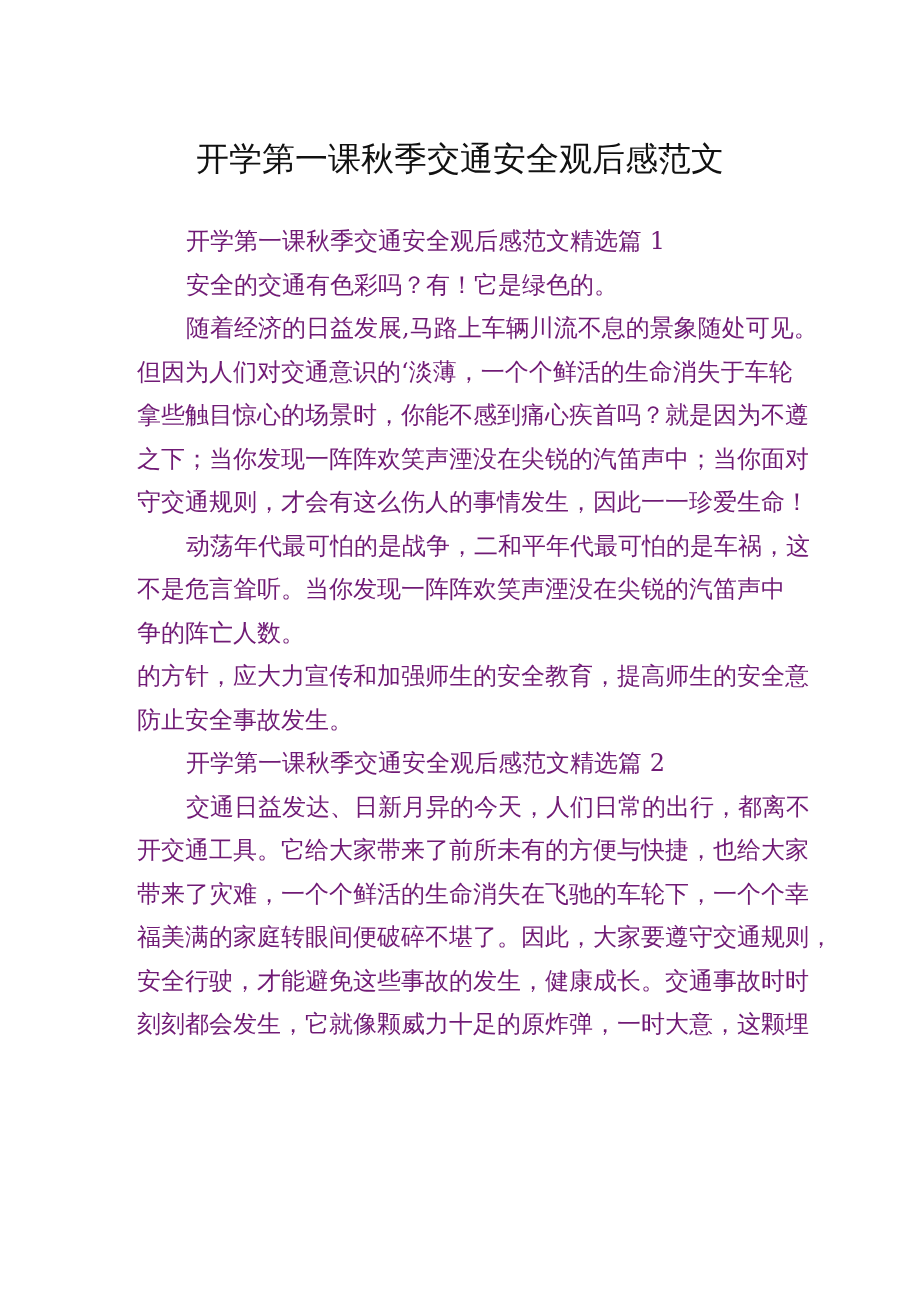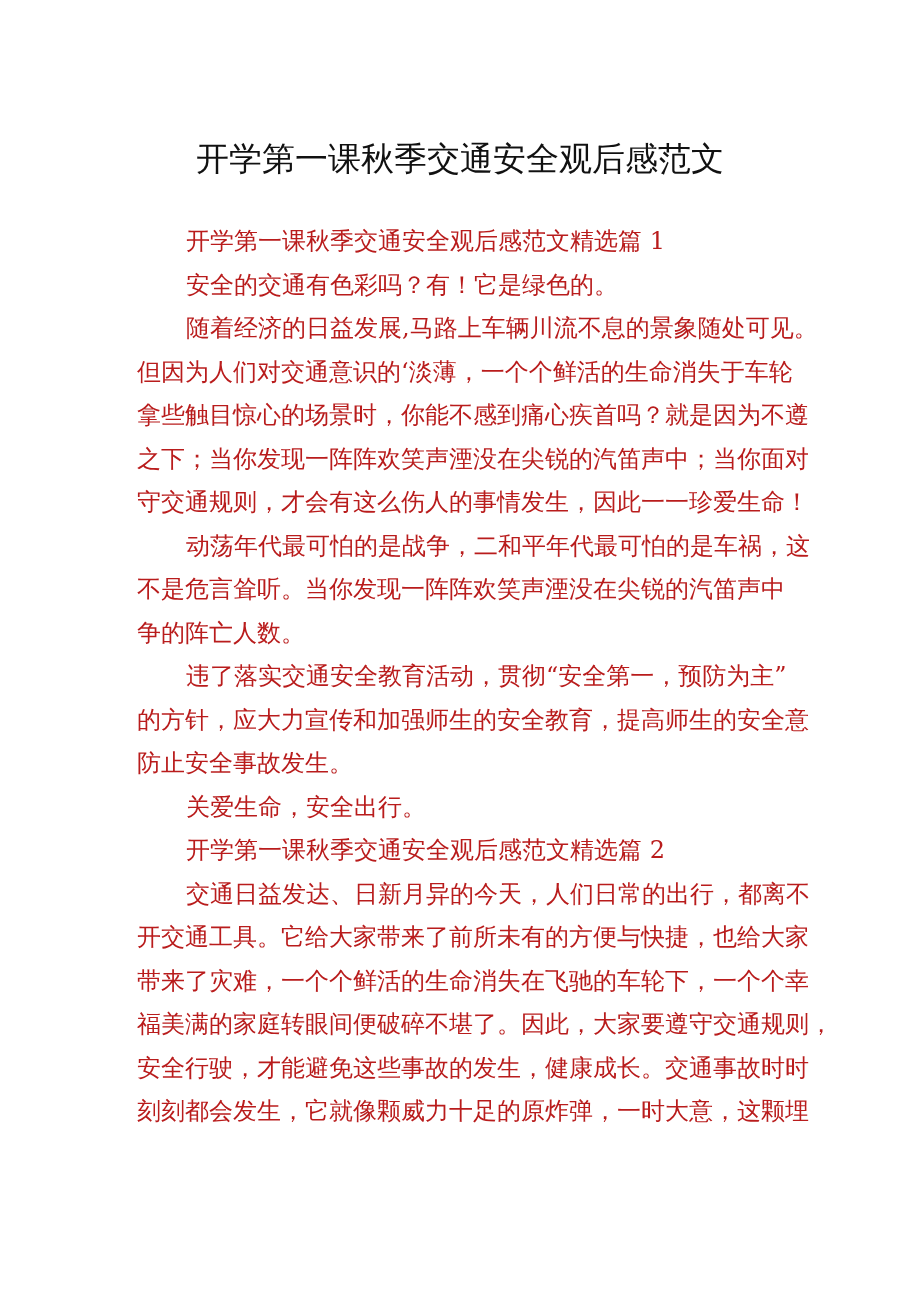--- a/index.html
+++ b/index.html
@@ -36,21 +36,21 @@
       font-weight: normal;
     }
     .body-text {
       position: absolute;
       left: 137px;
       top: 220px;
       width: 650px;
       font-family: "DejaVu Serif", "Liberation Serif", serif;
       font-size: 24px;
       line-height: 43.5px;
-      color: #b91c1c;
+      color: #701a75;
     }
     .line {
       display: block;
       white-space: nowrap;
       height: 43.5px;
       overflow: visible;
     }
     .indent {
       padding-left: 49px;
     }
@@ -65,24 +65,22 @@
     <span class="line indent">开学第一课秋季交通安全观后感范文精选篇 1</span>
     <span class="line indent">安全的交通有色彩吗？有！它是绿色的。</span>
     <span class="line indent">随着经济的日益发展,马路上车辆川流不息的景象随处可见。</span>
     <span class="line">但因为人们对交通意识的‘淡薄，一个个鲜活的生命消失于车轮</span>
     <span class="line">拿些触目惊心的场景时，你能不感到痛心疾首吗？就是因为不遵</span>
     <span class="line">之下；当你发现一阵阵欢笑声湮没在尖锐的汽笛声中；当你面对</span>
     <span class="line">守交通规则，才会有这么伤人的事情发生，因此一一珍爱生命！</span>
     <span class="line indent">动荡年代最可怕的是战争，二和平年代最可怕的是车祸，这</span>
     <span class="line">不是危言耸听。当你发现一阵阵欢笑声湮没在尖锐的汽笛声中</span>
     <span class="line">争的阵亡人数。</span>
-    <span class="line indent">违了落实交通安全教育活动，贯彻“安全第一，预防为主”</span>
     <span class="line">的方针，应大力宣传和加强师生的安全教育，提高师生的安全意</span>
     <span class="line">防止安全事故发生。</span>
-    <span class="line indent">关爱生命，安全出行。</span>
     <span class="line indent">开学第一课秋季交通安全观后感范文精选篇 2</span>
     <span class="line indent">交通日益发达、日新月异的今天，人们日常的出行，都离不</span>
     <span class="line">开交通工具。它给大家带来了前所未有的方便与快捷，也给大家</span>
     <span class="line">带来了灾难，一个个鲜活的生命消失在飞驰的车轮下，一个个幸</span>
     <span class="line">福美满的家庭转眼间便破碎不堪了。因此，大家要遵守交通规则，</span>
     <span class="line">安全行驶，才能避免这些事故的发生，健康成长。交通事故时时</span>
     <span class="line">刻刻都会发生，它就像颗威力十足的原炸弹，一时大意，这颗埋</span>
   </div>
 </div>
 

